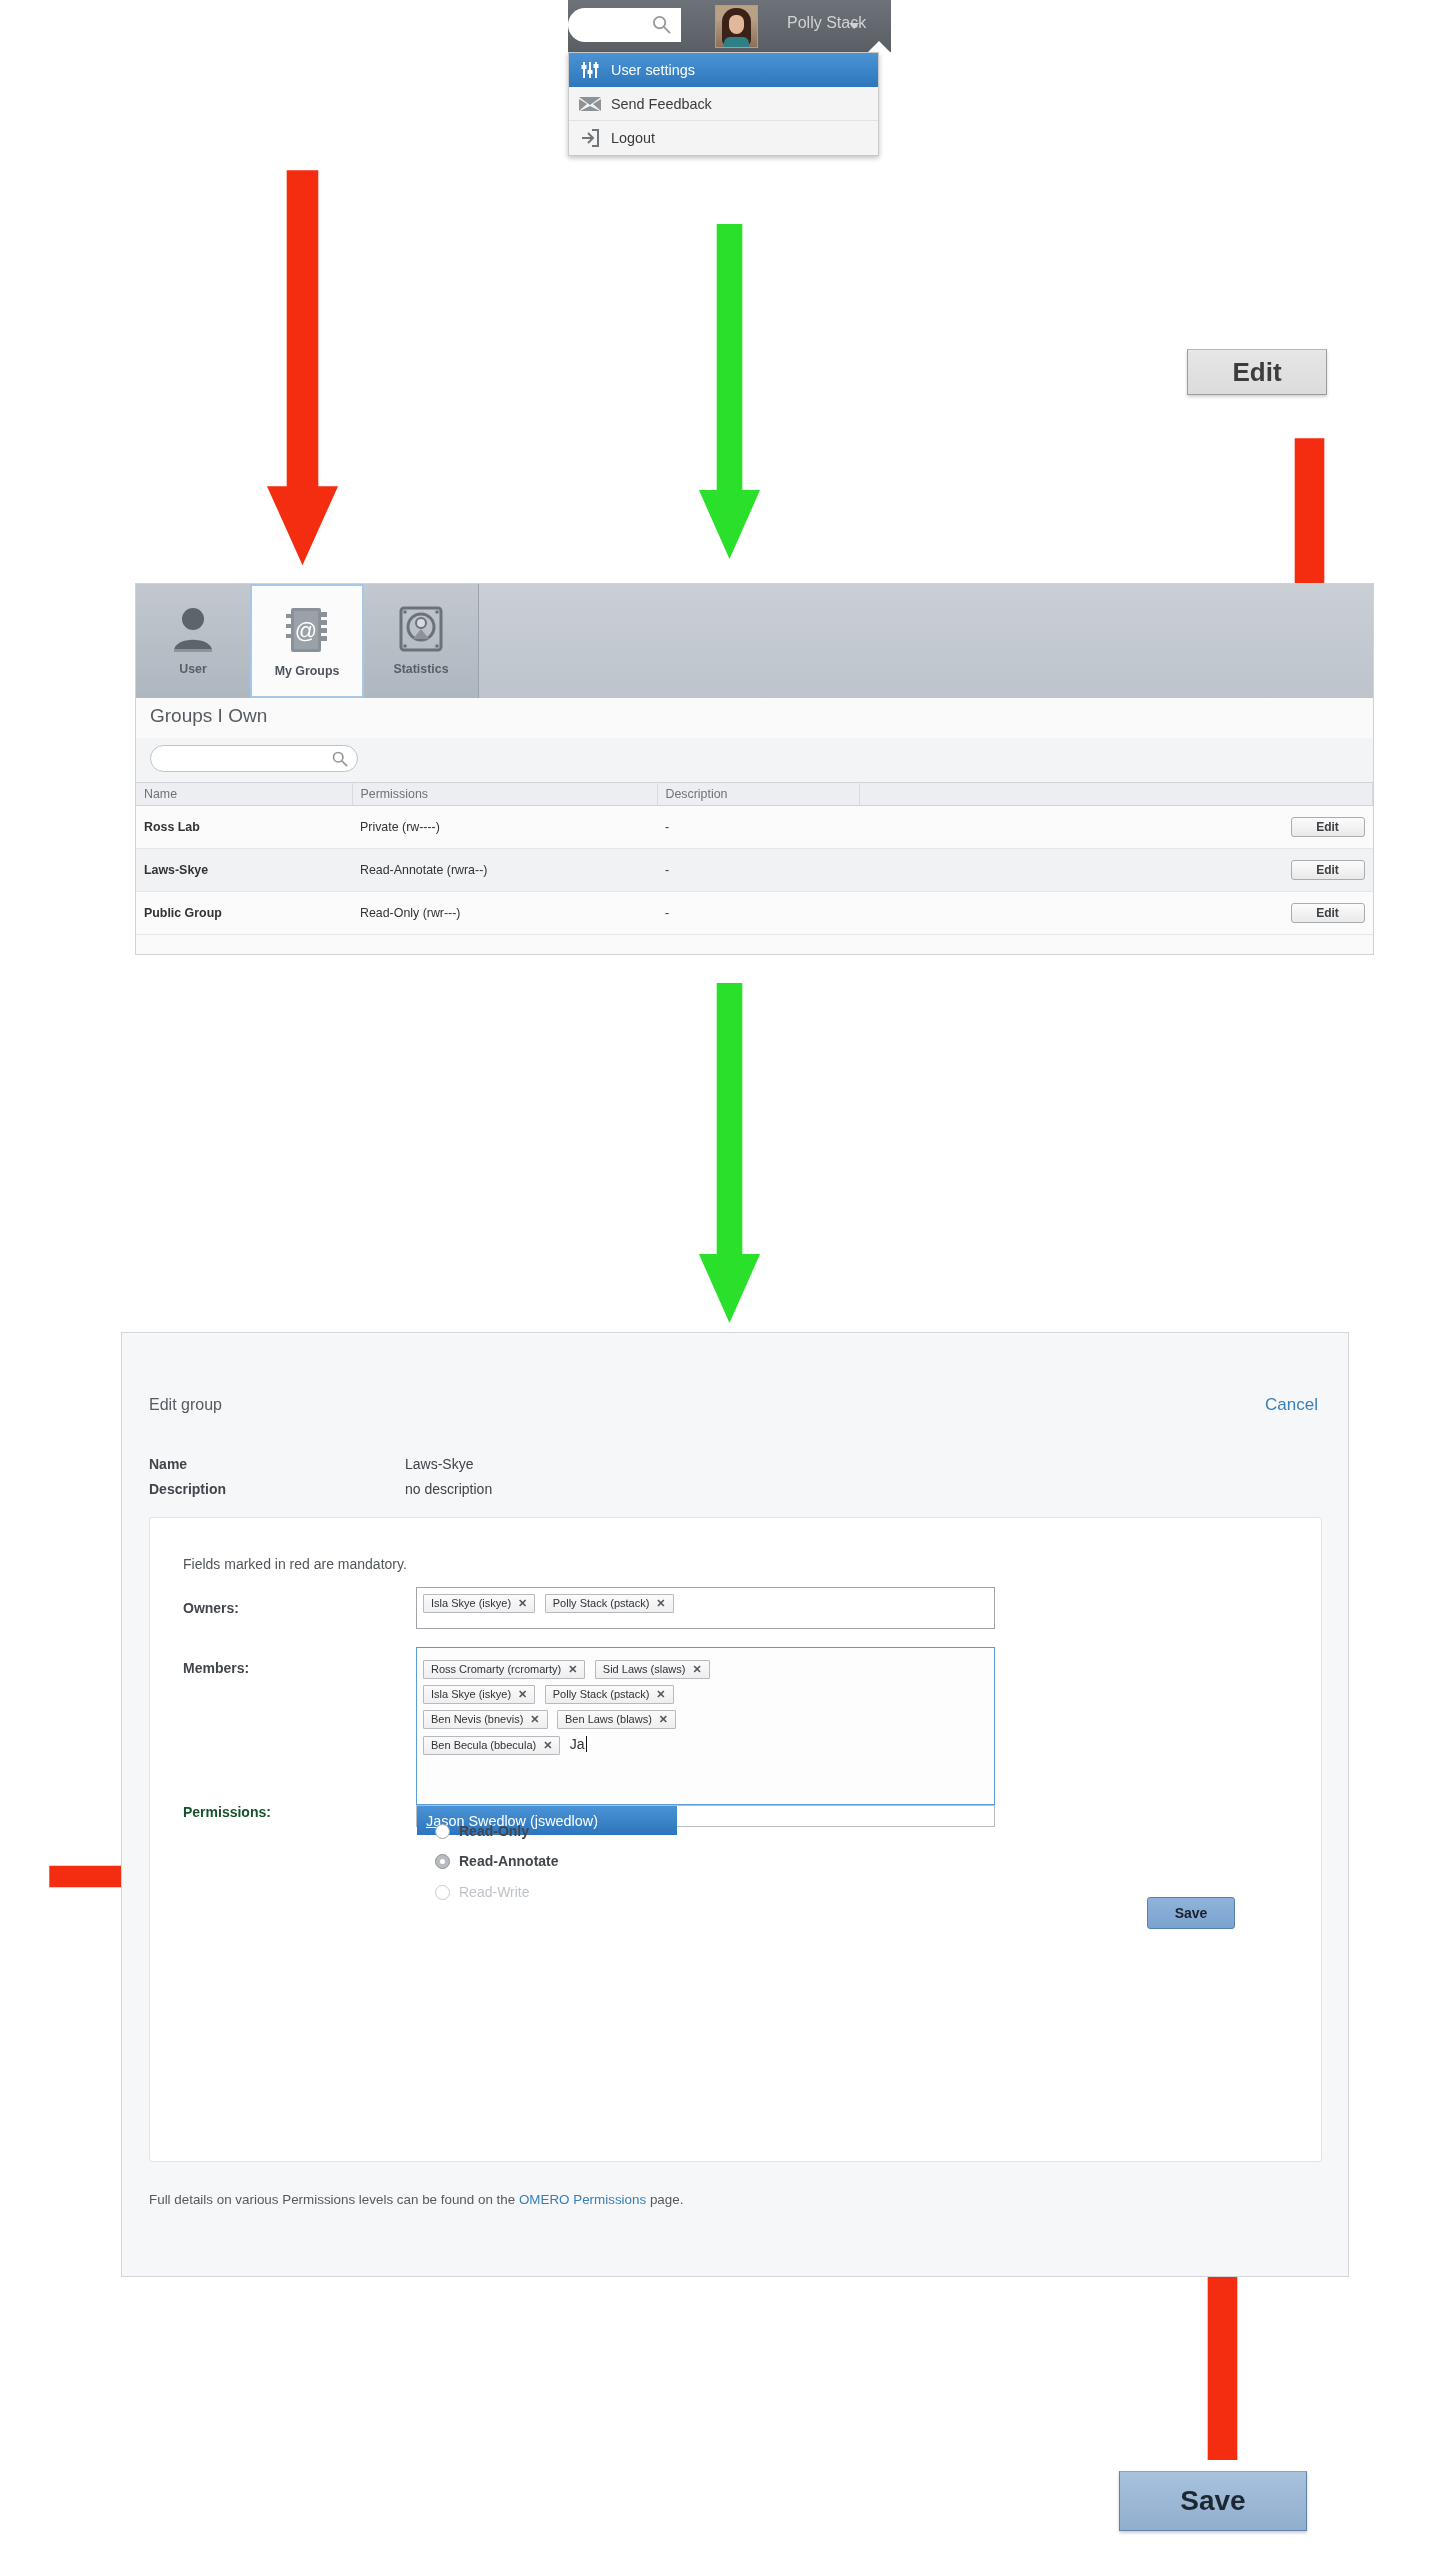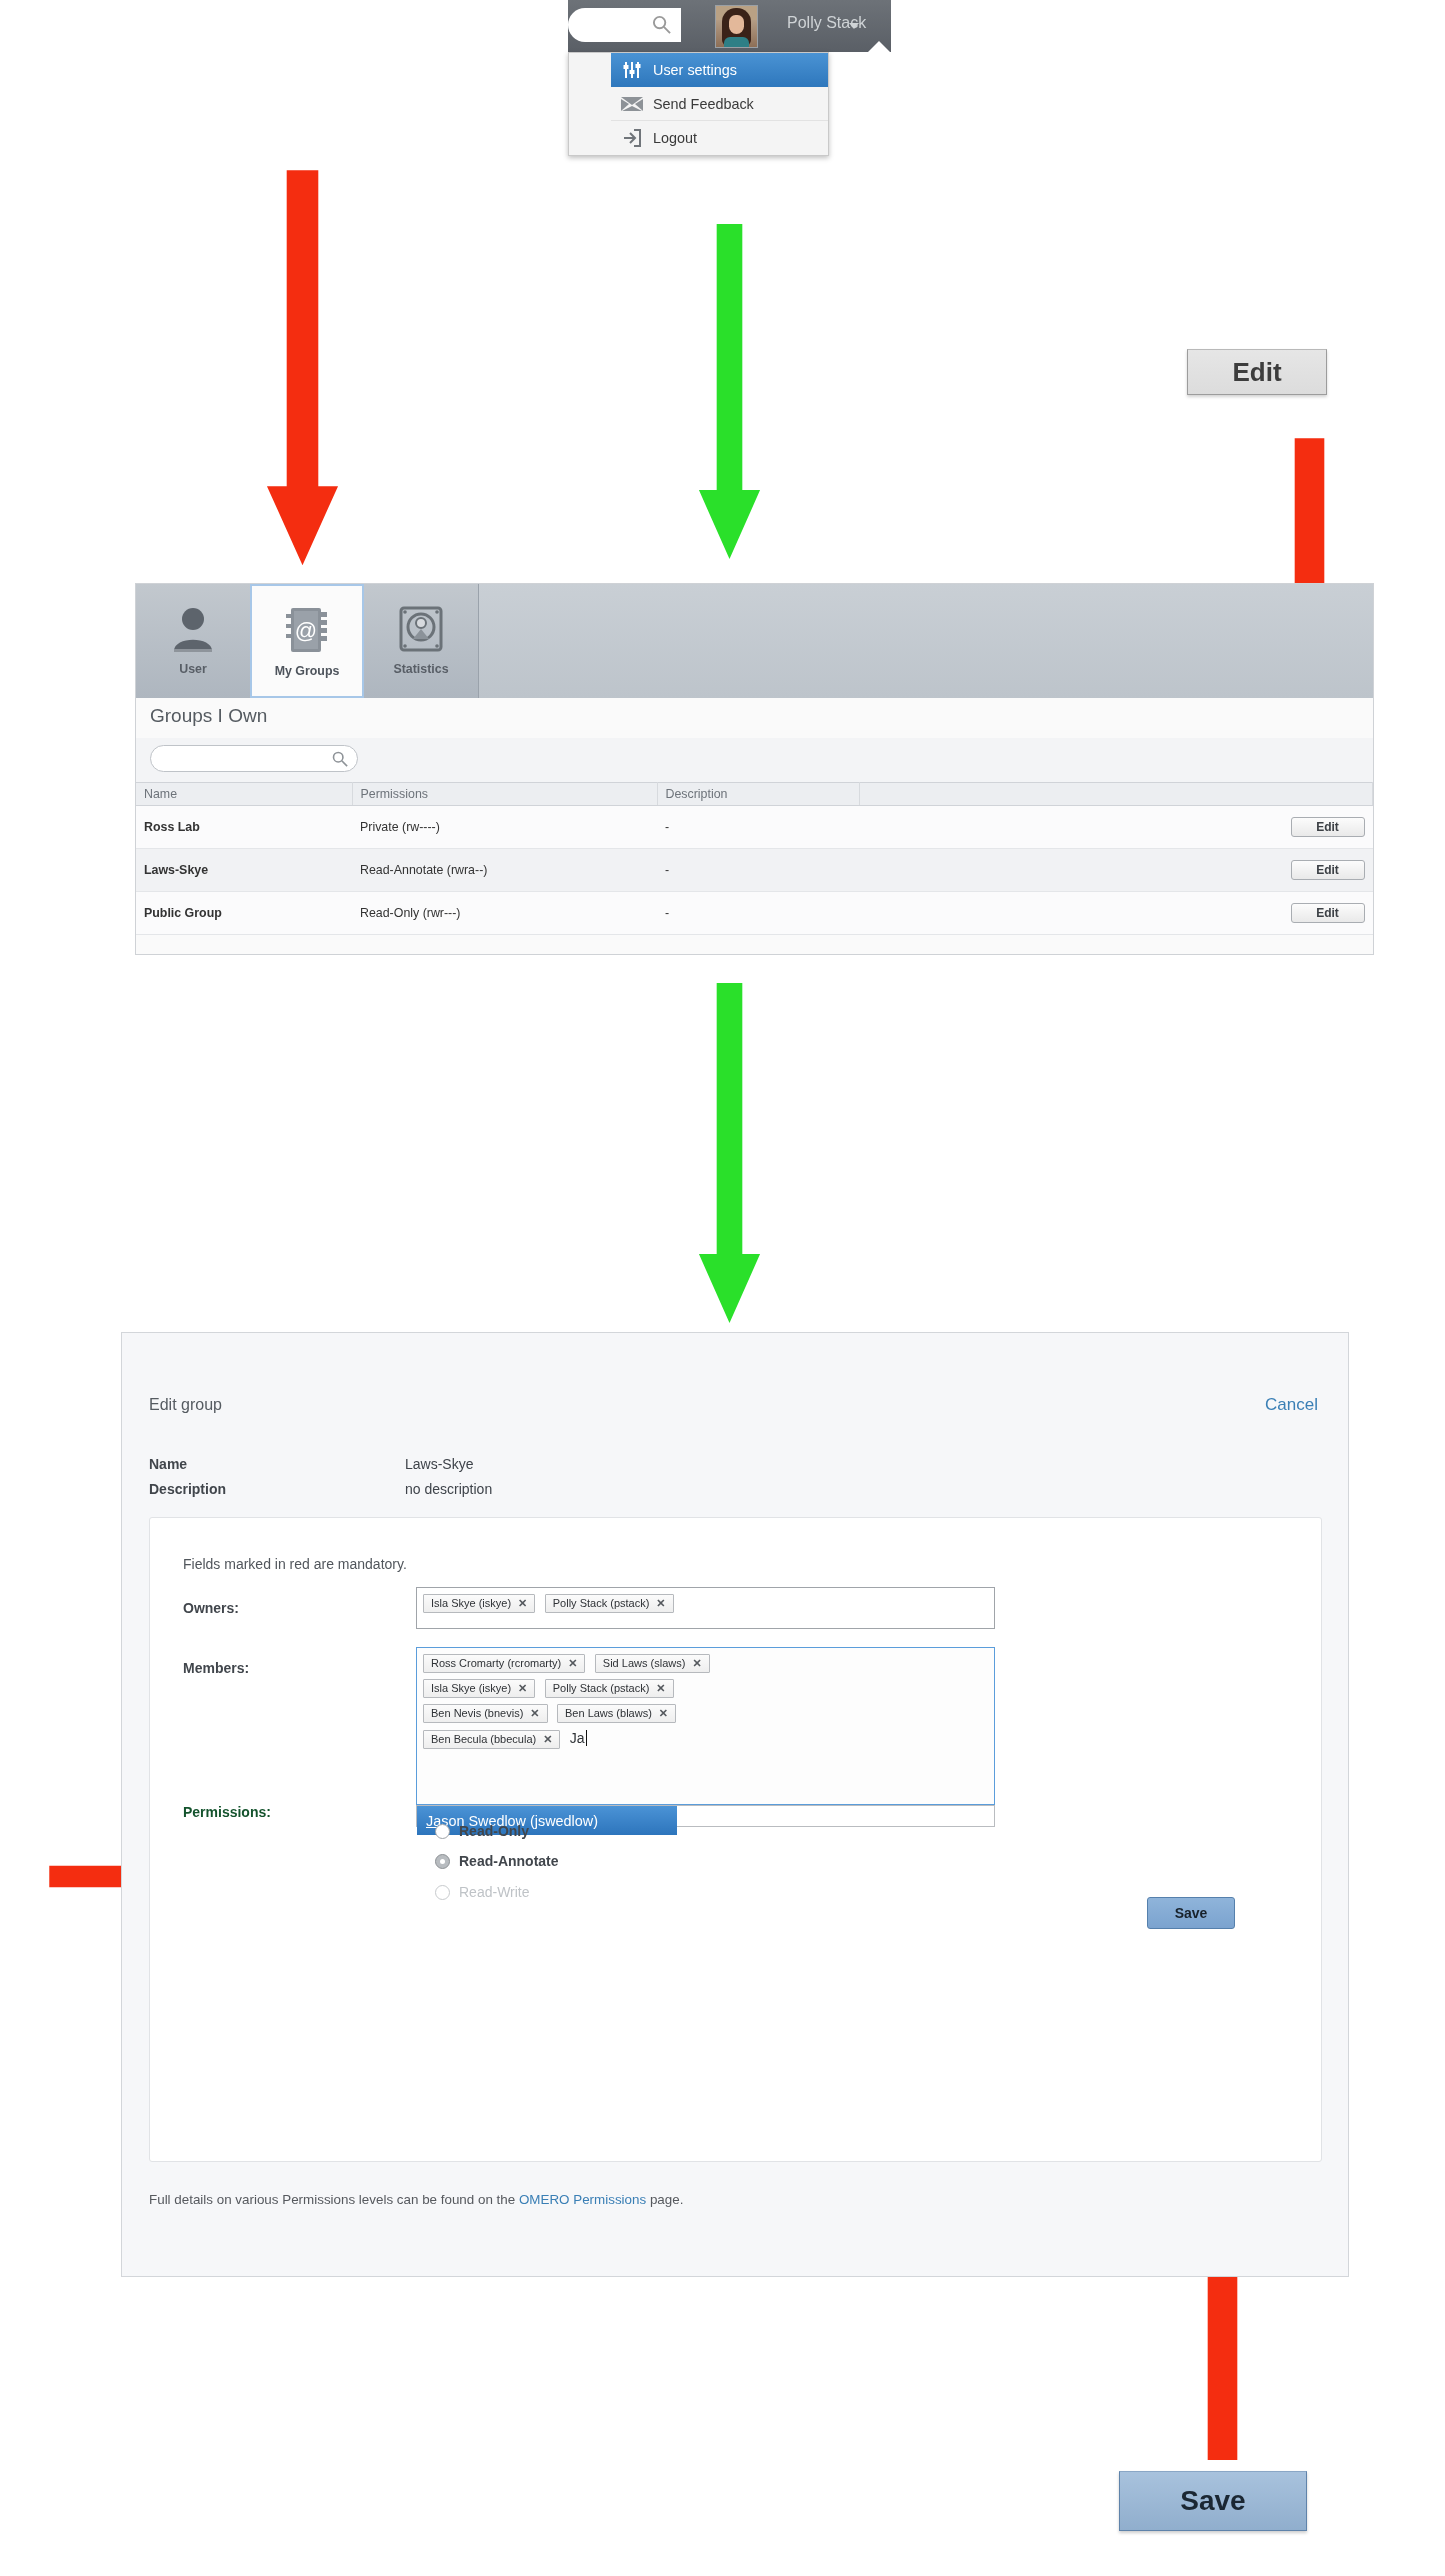--- a/index.html
+++ b/index.html
@@ -24,22 +24,22 @@
     background:#e3b89a;border-radius:7px 7px 8px 8px;}
   #avatar .body{position:absolute;left:8px;top:31px;width:25px;height:12px;
     background:#2e7f86;border-radius:6px 6px 0 0;}
   #avatar .wall{position:absolute;left:0;top:0;width:100%;height:14px;
     background:#b9a184;}
   #username{position:absolute;left:196px;top:14px;color:#cfd3d6;font-size:16px;margin-left:23px;}
   #user-caret{position:absolute;left:281px;top:23px;width:0;height:0;
     border-left:5px solid transparent;border-right:5px solid transparent;
     border-top:6px solid #cfd3d6;}
 
-  #user-menu{left:568px;top:52px;width:261px;height:104px;background:#f4f4f4;
-    border:1px solid #c9c9c9;box-shadow:0 2px 5px rgba(0,0,0,.25);box-sizing:border-box;padding-left:42px;}
+  #user-menu{left:568px;top:52px;width:311px;height:104px;background:#f4f4f4;
+    border:1px solid #c9c9c9;box-shadow:0 2px 5px rgba(0,0,0,.25);box-sizing:border-box;}
   #menu-pointer{left:867px;top:41px;width:0;height:0;
     border-left:12px solid transparent;border-right:12px solid transparent;
     border-bottom:12px solid #ffffff;}
   .menu-item{position:relative;height:34px;display:flex;align-items:center;
     border-bottom:1px solid #e2e2e2;box-sizing:border-box;}
   .menu-item.sel{background:linear-gradient(#4a93d4,#2f78bd);border-bottom:1px solid #2f78bd;}
   .menu-item .mi-ico{width:42px;display:flex;align-items:center;justify-content:center;}
   .menu-item .mi-label{font-size:14.4px;color:#3a3a3a;}
   .menu-item.sel .mi-label{color:#ffffff;}
 
@@ -108,21 +108,21 @@
   #mandatory-note{position:absolute;left:33px;top:38px;font-size:14px;color:#51565c;}
 
   .field-label{position:absolute;left:33px;font-size:14px;font-weight:bold;color:#41464c;}
   #lbl-owners{top:82px;}
   #lbl-members{top:142px;}
   #lbl-permissions{top:286px;color:#14532d;}
 
   #owners-box{position:absolute;left:266px;top:69px;width:579px;height:42px;
     background:#fff;border:1px solid #a0a4a9;box-sizing:border-box;padding:5px 6px;}
   #members-box{position:absolute;left:266px;top:129px;width:579px;height:158px;
-    background:#fdfdfd;border:1px solid #5b9ddb;box-sizing:border-box;padding:5px 6px;}
+    background:#fdfdfd;border:1px solid #5b9ddb;box-sizing:border-box;padding:11px 6px;}
   .chip{display:inline-block;background:linear-gradient(#fbfbfb,#eeeeee);
     border:1px solid #b6b9bd;border-radius:1px;padding:2px 7px;margin:0 5px 5px 0;
     font-size:11px;color:#2f3236;white-space:nowrap;}
   .chip .x{margin-left:7px;color:#55595e;font-weight:bold;cursor:pointer;}
   #typed-text{display:inline-block;font-size:14px;color:#2f3236;padding:2px 0;}
   #typed-caret{display:inline-block;width:1px;height:16px;background:#111;
     vertical-align:-3px;margin-left:1px;}
 
   #autocomplete{position:absolute;left:266px;top:287px;width:579px;height:22px;
     background:#ffffff;border:1px solid #b9bcc0;box-sizing:border-box;}

